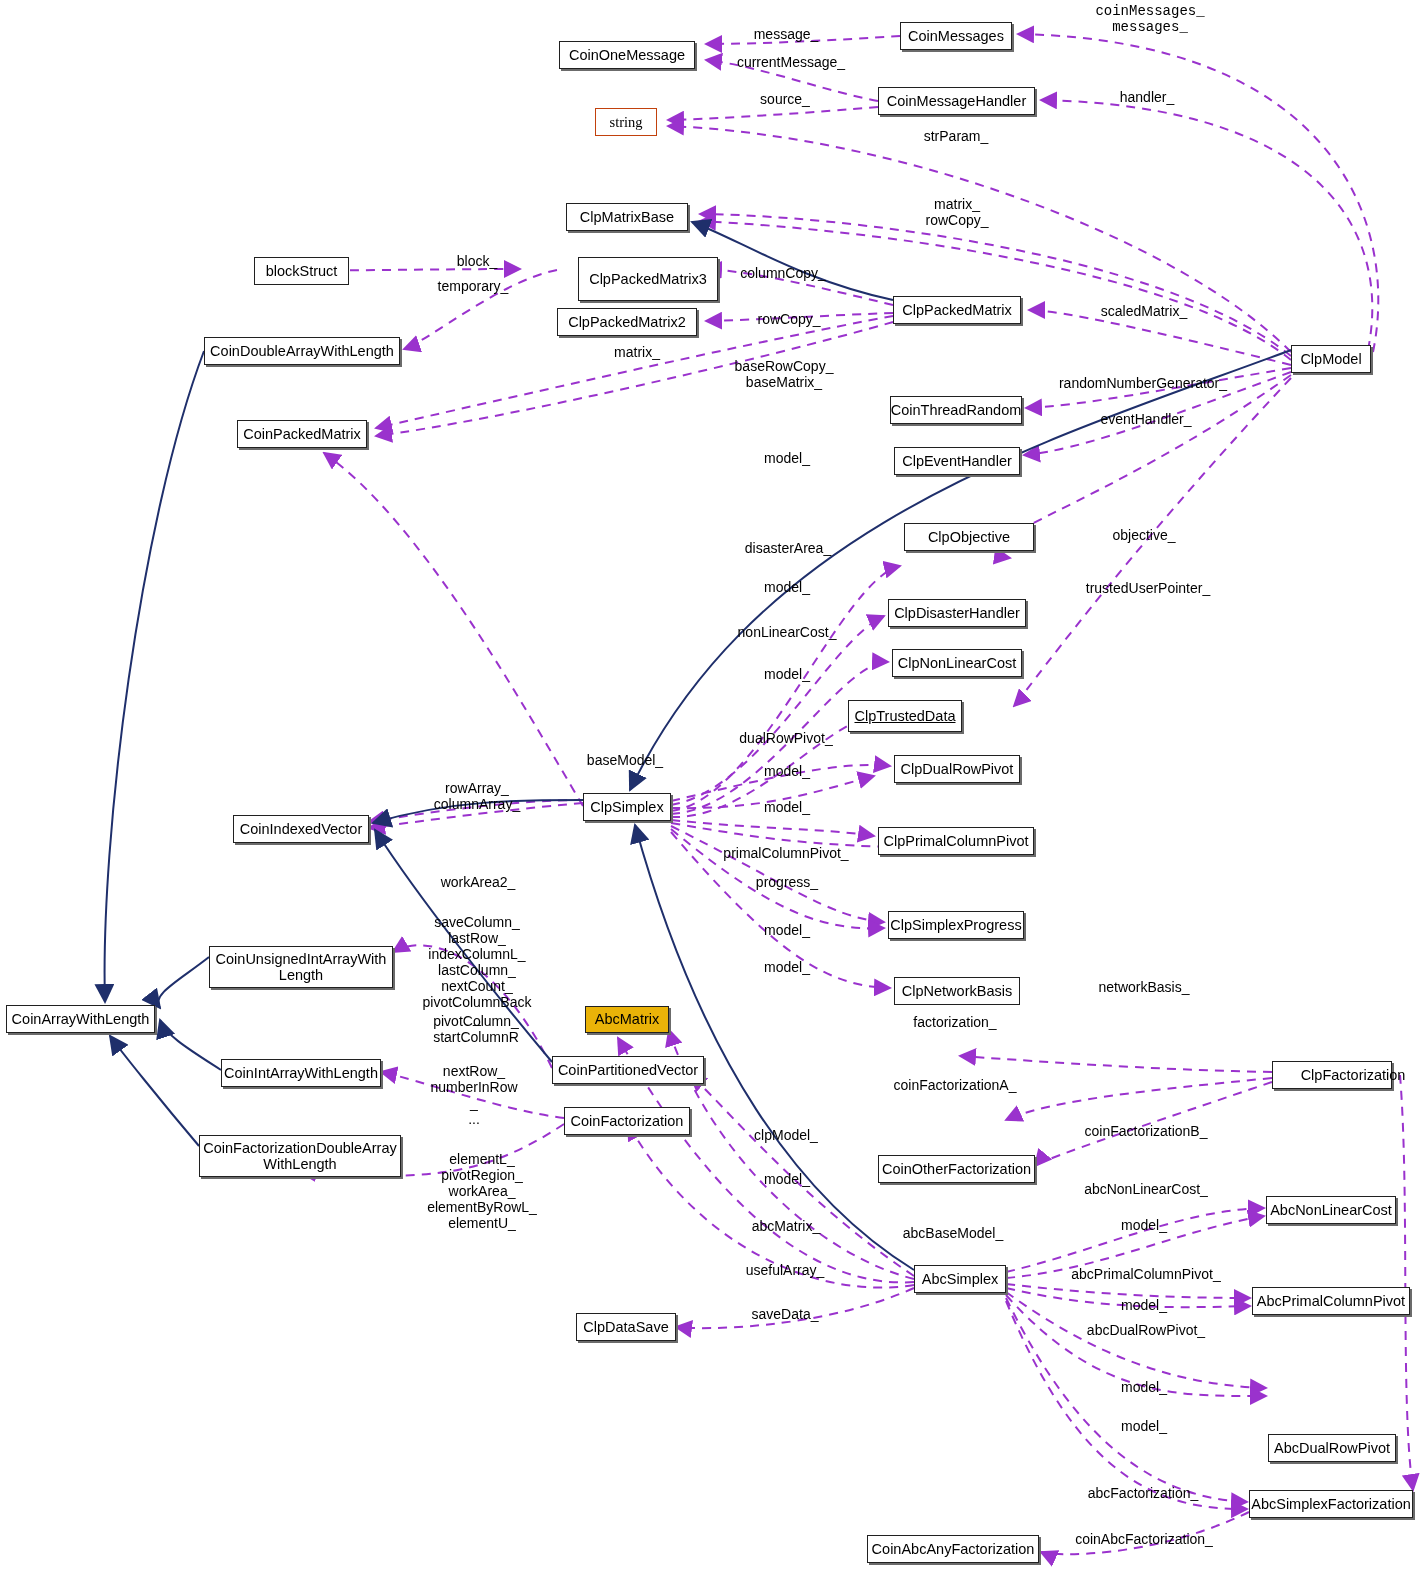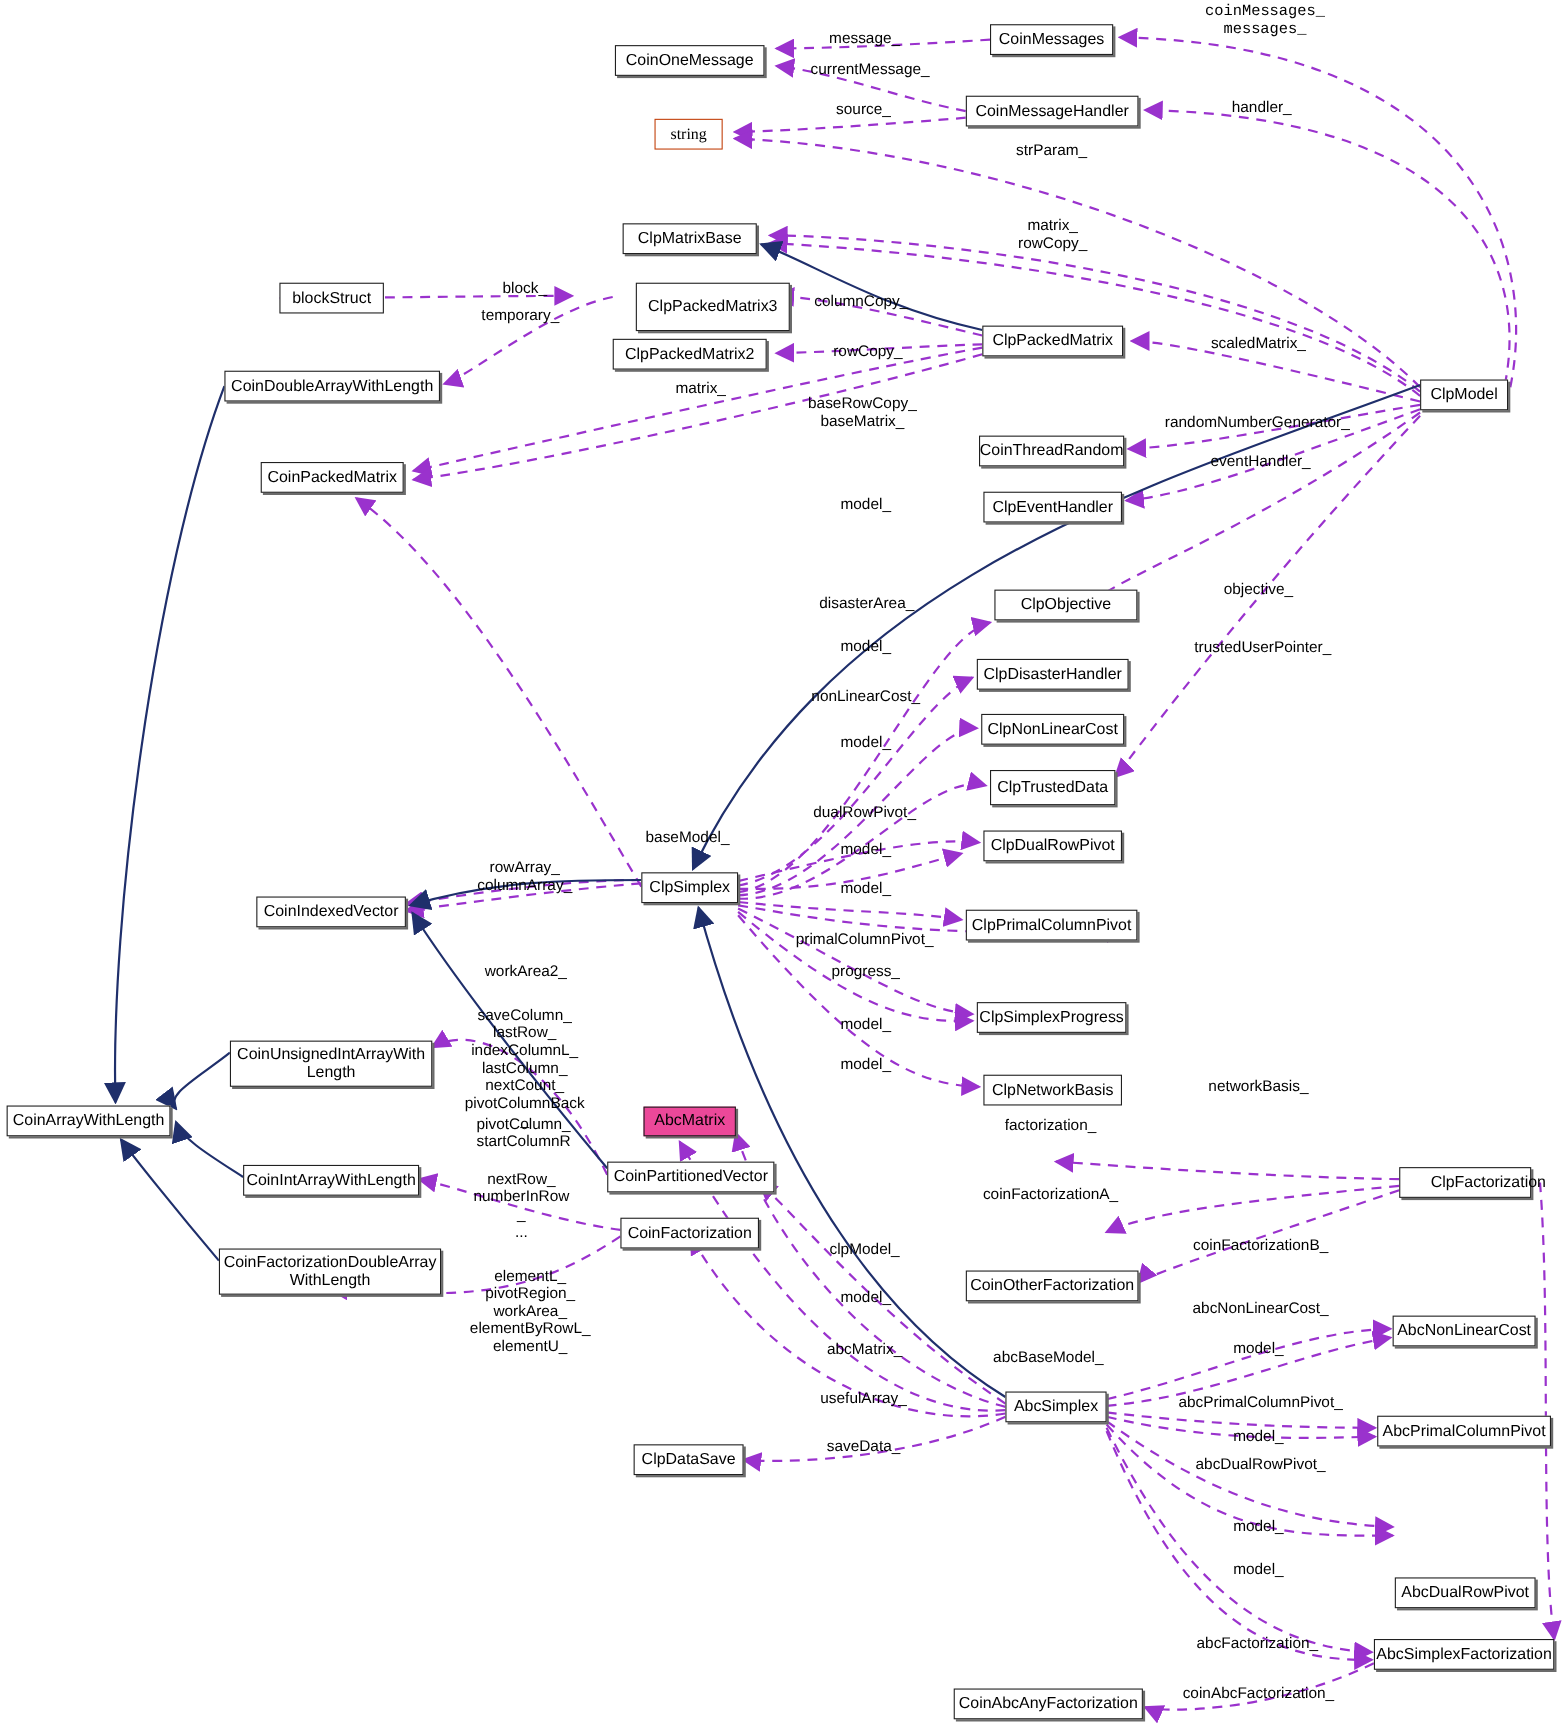--- a/index.html
+++ b/index.html
@@ -33,21 +33,21 @@
     align-items: center;
     justify-content: center;
     text-align: center;
     white-space: pre-line;
     padding: 1px 5px;
   }
   .node.shadow {
     box-shadow: 2px 2px 0 0 #6b6b6b;
   }
   .node.current {
-    background: #ec4899;
+    background: #eab308;
     box-shadow: 2px 2px 0 0 #6b6b6b;
   }
   .node.faded {
     border: 1px solid #c2410c;
     box-shadow: none;
     font-family: Liberation Serif, serif;
   }
   .edge-label {
     position: absolute;
     font-size: 14px;
@@ -158,24 +158,24 @@
       <div class="node shadow" style="left: 566px; top: 203px; width: 122px; height: 28px;">ClpMatrixBase</div>
       <div class="node" style="left: 254px; top: 257px; width: 95px; height: 28px;">blockStruct</div>
       <div class="node shadow" style="left: 578px; top: 257px; width: 140px; height: 44px;">ClpPackedMatrix3</div>
       <div class="node shadow" style="left: 557px; top: 308px; width: 140px; height: 28px;">ClpPackedMatrix2</div>
       <div class="node shadow" style="left: 893px; top: 296px; width: 128px; height: 28px;">ClpPackedMatrix</div>
       <div class="node shadow" style="left: 204px; top: 337px; width: 196px; height: 28px;">CoinDoubleArrayWithLength</div>
       <div class="node shadow" style="left: 1291px; top: 345px; width: 80px; height: 28px;">ClpModel</div>
       <div class="node shadow" style="left: 890px; top: 396px; width: 132px; height: 28px;">CoinThreadRandom</div>
       <div class="node shadow" style="left: 237px; top: 420px; width: 130px; height: 28px;">CoinPackedMatrix</div>
       <div class="node shadow" style="left: 894px; top: 447px; width: 126px; height: 28px;">ClpEventHandler</div>
-      <div class="node shadow" style="left: 904px; top: 536px; width: 130px; height: 28px;">ClpObjective</div>
+      <div class="node shadow" style="left: 904px; top: 523px; width: 130px; height: 28px;">ClpObjective</div>
       <div class="node shadow" style="left: 888px; top: 599px; width: 138px; height: 28px;">ClpDisasterHandler</div>
       <div class="node shadow" style="left: 892px; top: 649px; width: 130px; height: 28px;">ClpNonLinearCost</div>
-      <div class="node shadow" style="left: 900px; top: 700px; width: 114px; height: 32px;">ClpTrustedData</div>
+      <div class="node shadow" style="left: 848px; top: 700px; width: 114px; height: 32px; text-decoration: underline;">ClpTrustedData</div>
       <div class="node shadow" style="left: 894px; top: 755px; width: 126px; height: 28px;">ClpDualRowPivot</div>
       <div class="node shadow" style="left: 583px; top: 793px; width: 88px; height: 28px;">ClpSimplex</div>
       <div class="node shadow" style="left: 233px; top: 815px; width: 136px; height: 28px;">CoinIndexedVector</div>
       <div class="node shadow" style="left: 878px; top: 827px; width: 156px; height: 28px;">ClpPrimalColumnPivot</div>
       <div class="node shadow" style="left: 888px; top: 911px; width: 136px; height: 28px;">ClpSimplexProgress</div>
       <div class="node shadow" style="left: 209px; top: 946px; width: 184px; height: 42px;">CoinUnsignedIntArrayWith
 Length</div>
       <div class="node" style="left: 894px; top: 977px; width: 126px; height: 28px;">ClpNetworkBasis</div>
       <div class="node shadow" style="left: 6px; top: 1005px; width: 149px; height: 28px;">CoinArrayWithLength</div>
       <div class="node current" style="left: 585px; top: 1006px; width: 84px; height: 27px;">AbcMatrix</div>

